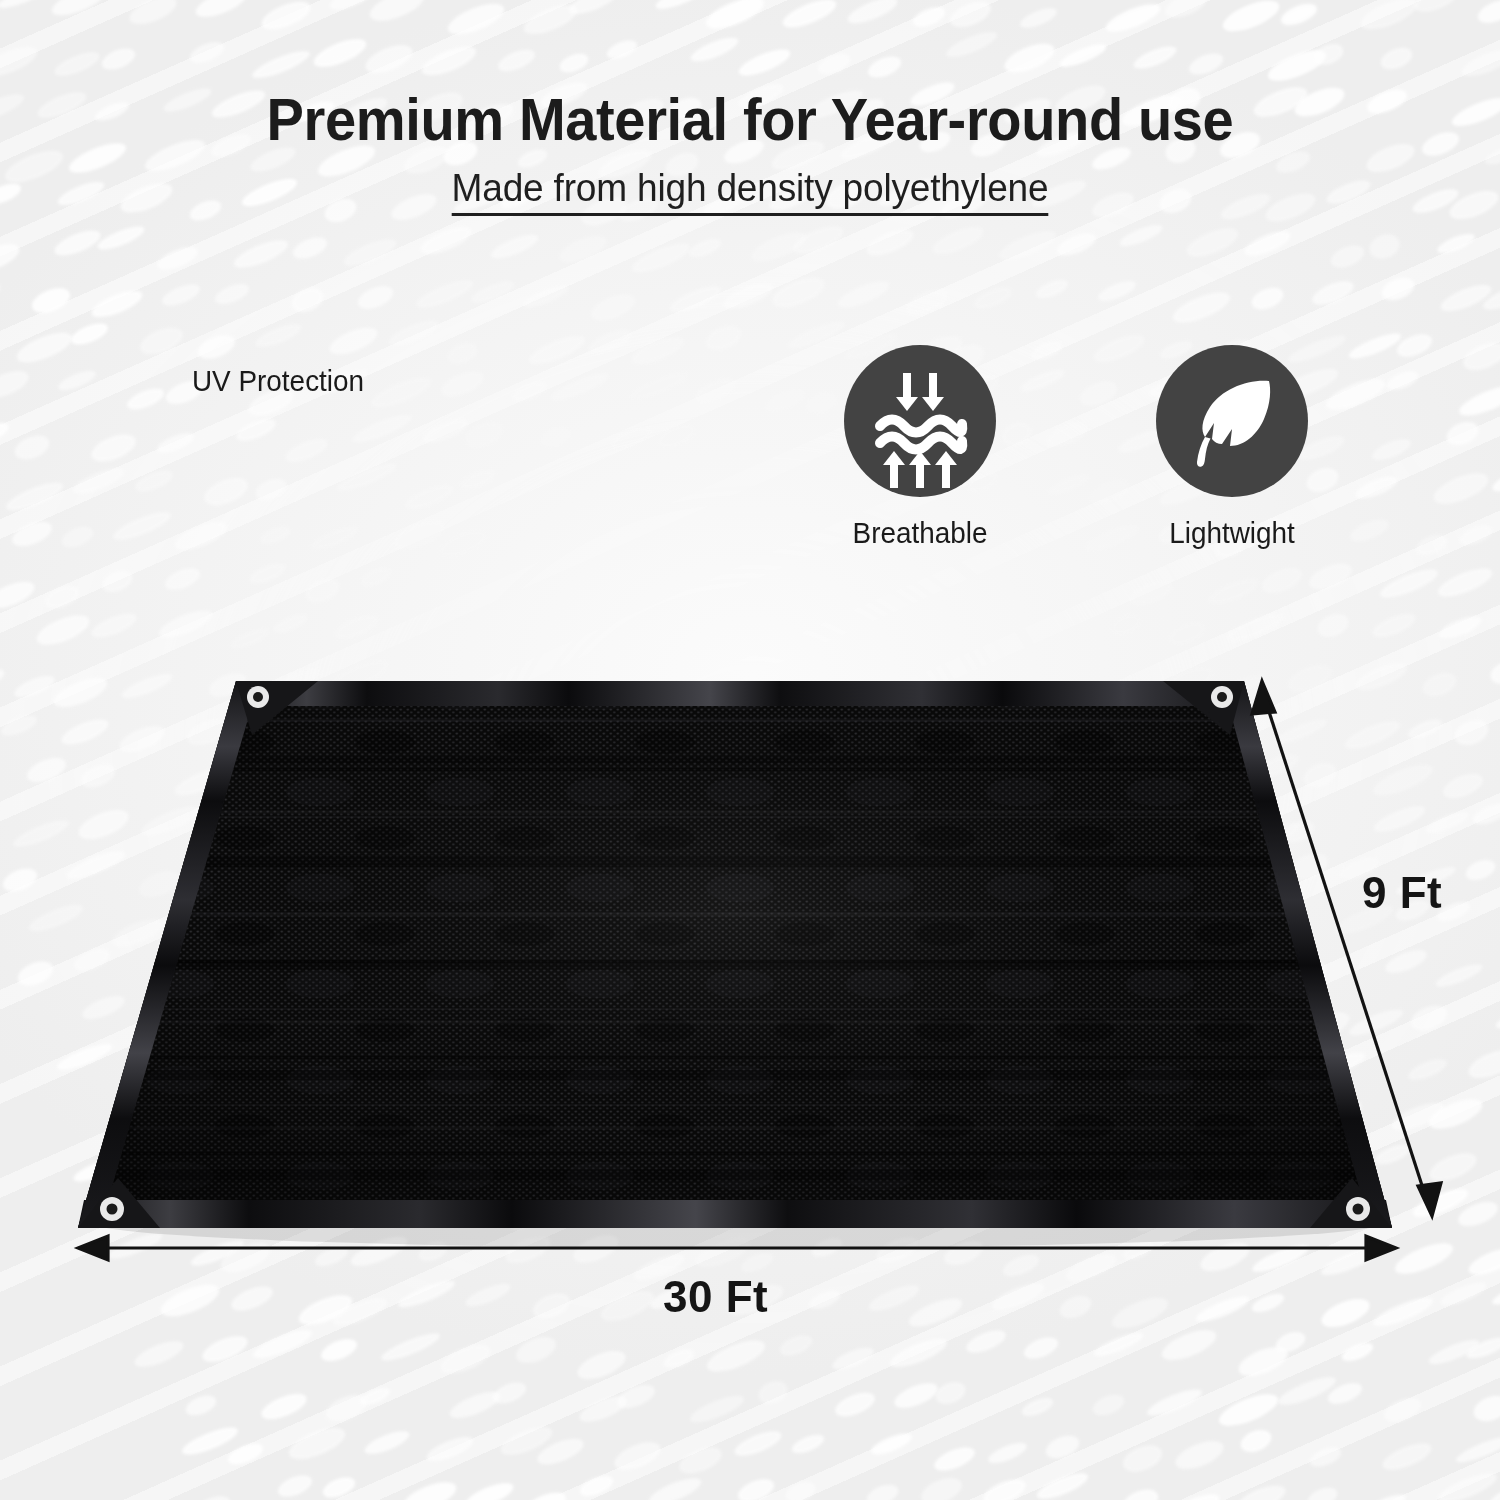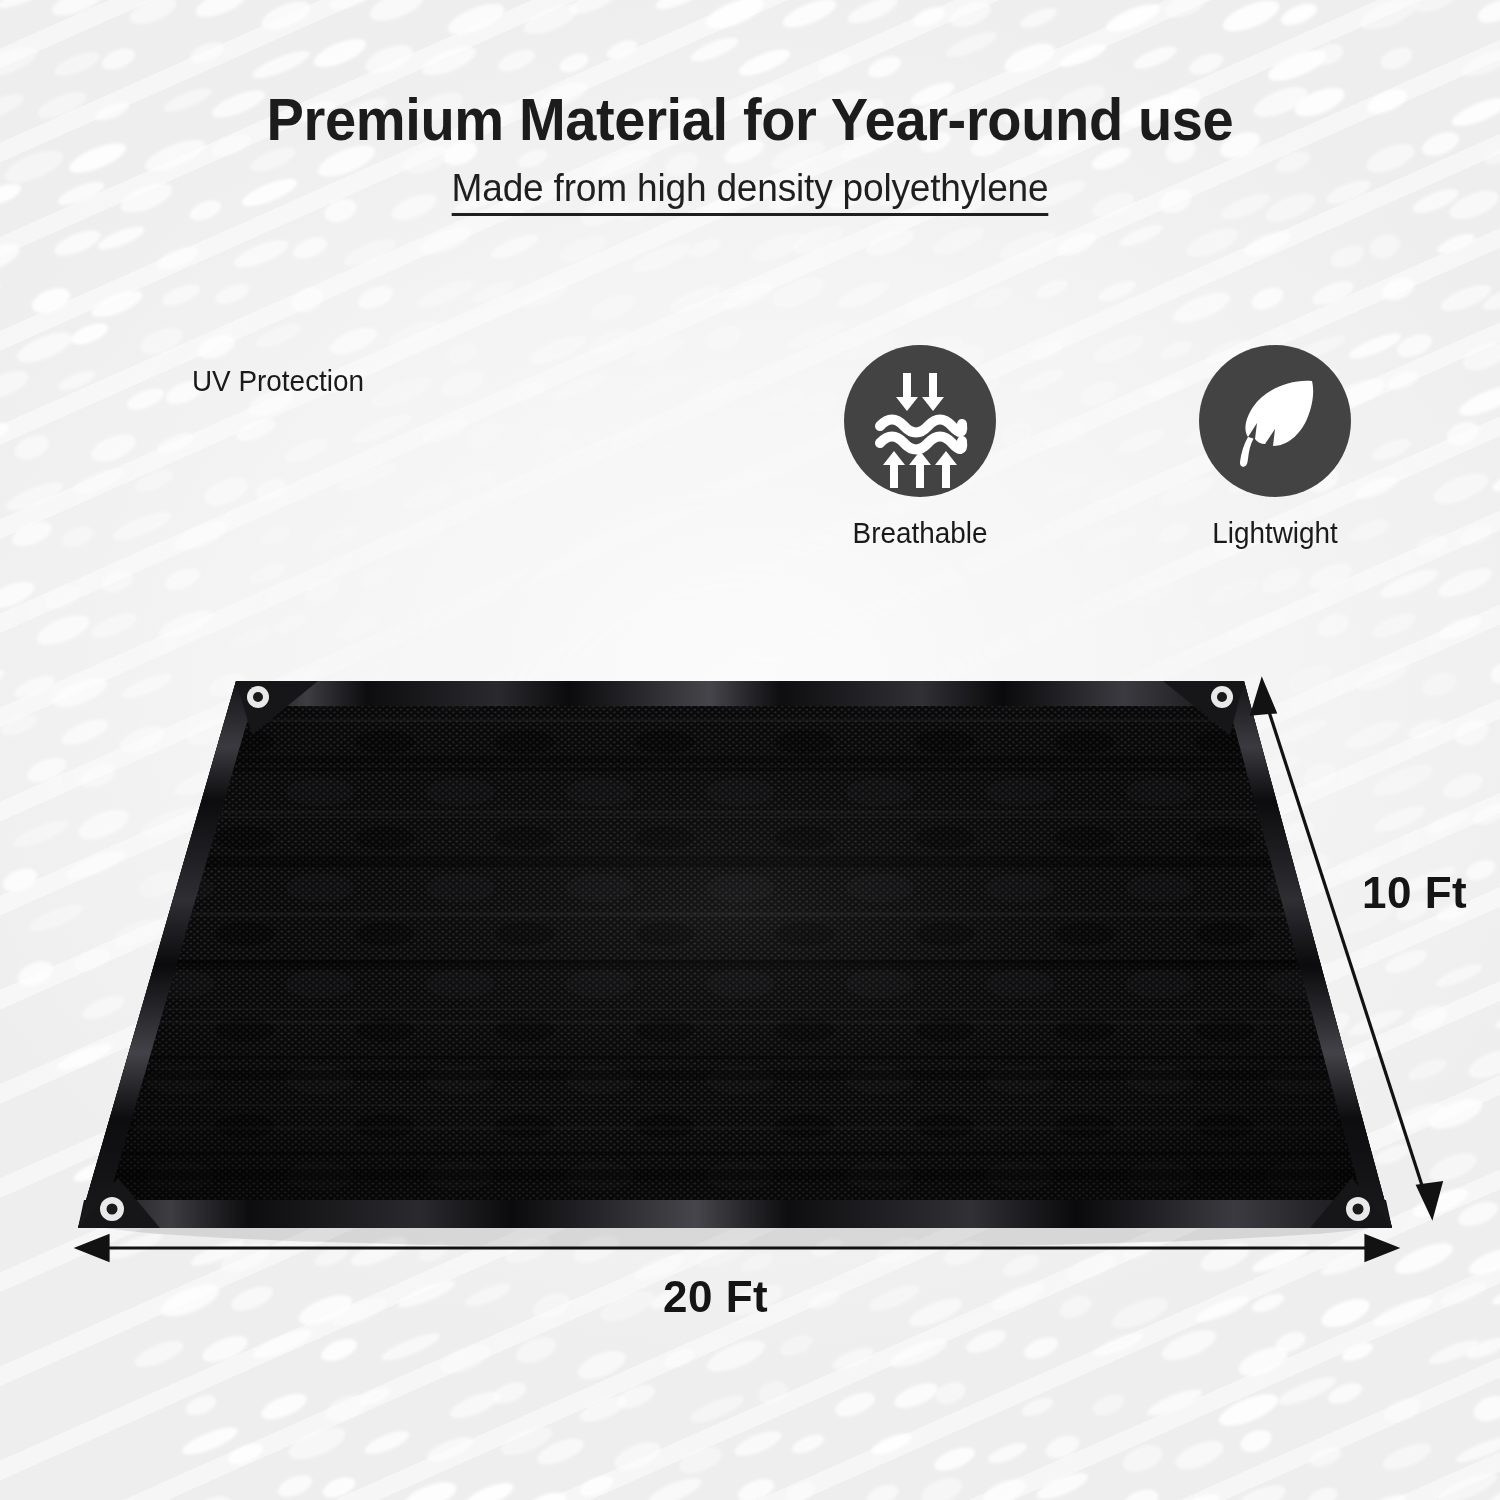--- a/index.html
+++ b/index.html
@@ -721,21 +721,21 @@
             <rect x="72" y="117" width="8" height="26"></rect>
             <polygon points="65,120 87,120 76,106"></polygon>
             <rect x="98" y="117" width="8" height="26"></rect>
             <polygon points="91,120 113,120 102,106"></polygon>
           </g>
         </svg>
       </div>
       <div class="feat-label">Breathable</div>
     </div>
 
-    <div class="feature" style="left:1160px;top:0;">
+    <div class="feature" style="left:1117px;top:0;">
       <div class="badge">
         <svg width="152" height="152" viewBox="0 0 152 152" aria-hidden="true">
           <path d="M113 36 C92 34 66 44 54 62 C45 76 45 86 49 92 L58 78 L56 94 C58 97 62 99 66 99 L76 84 L74 101 C88 101 101 90 108 74 C115 58 115 44 113 36 Z" fill="#ffffff"></path>
           <path d="M49 92 C45 99 42 108 41 117 C40.6 120.5 43 122.5 45.5 121.5 C48 120.5 48.6 117.5 49 114 C49.8 106 51.5 99 54.5 93.5 Z" fill="#ffffff"></path>
         </svg>
       </div>
       <div class="feat-label">Lightwight</div>
     </div>
   </div>
 
@@ -855,16 +855,16 @@
       <polygon points="1262,681 1275,712 1252,714"></polygon>
       <polygon points="1432,1216 1418,1186 1441,1183"></polygon>
     </g>
     <g stroke="#121212" stroke-width="3.2" fill="#121212">
       <line x1="90" y1="1248" x2="1384" y2="1248"></line>
       <polygon points="78,1248 108,1236 108,1260"></polygon>
       <polygon points="1396,1248 1366,1236 1366,1260"></polygon>
     </g>
   </svg>
 
-  <div class="dim" id="dim-h">10 Ft</div>
-  <div class="dim" id="dim-w">20 Ft</div>
+  <div class="dim" id="dim-h">9 Ft</div>
+  <div class="dim" id="dim-w">30 Ft</div>
 
 </div>
 
 </body></html>

